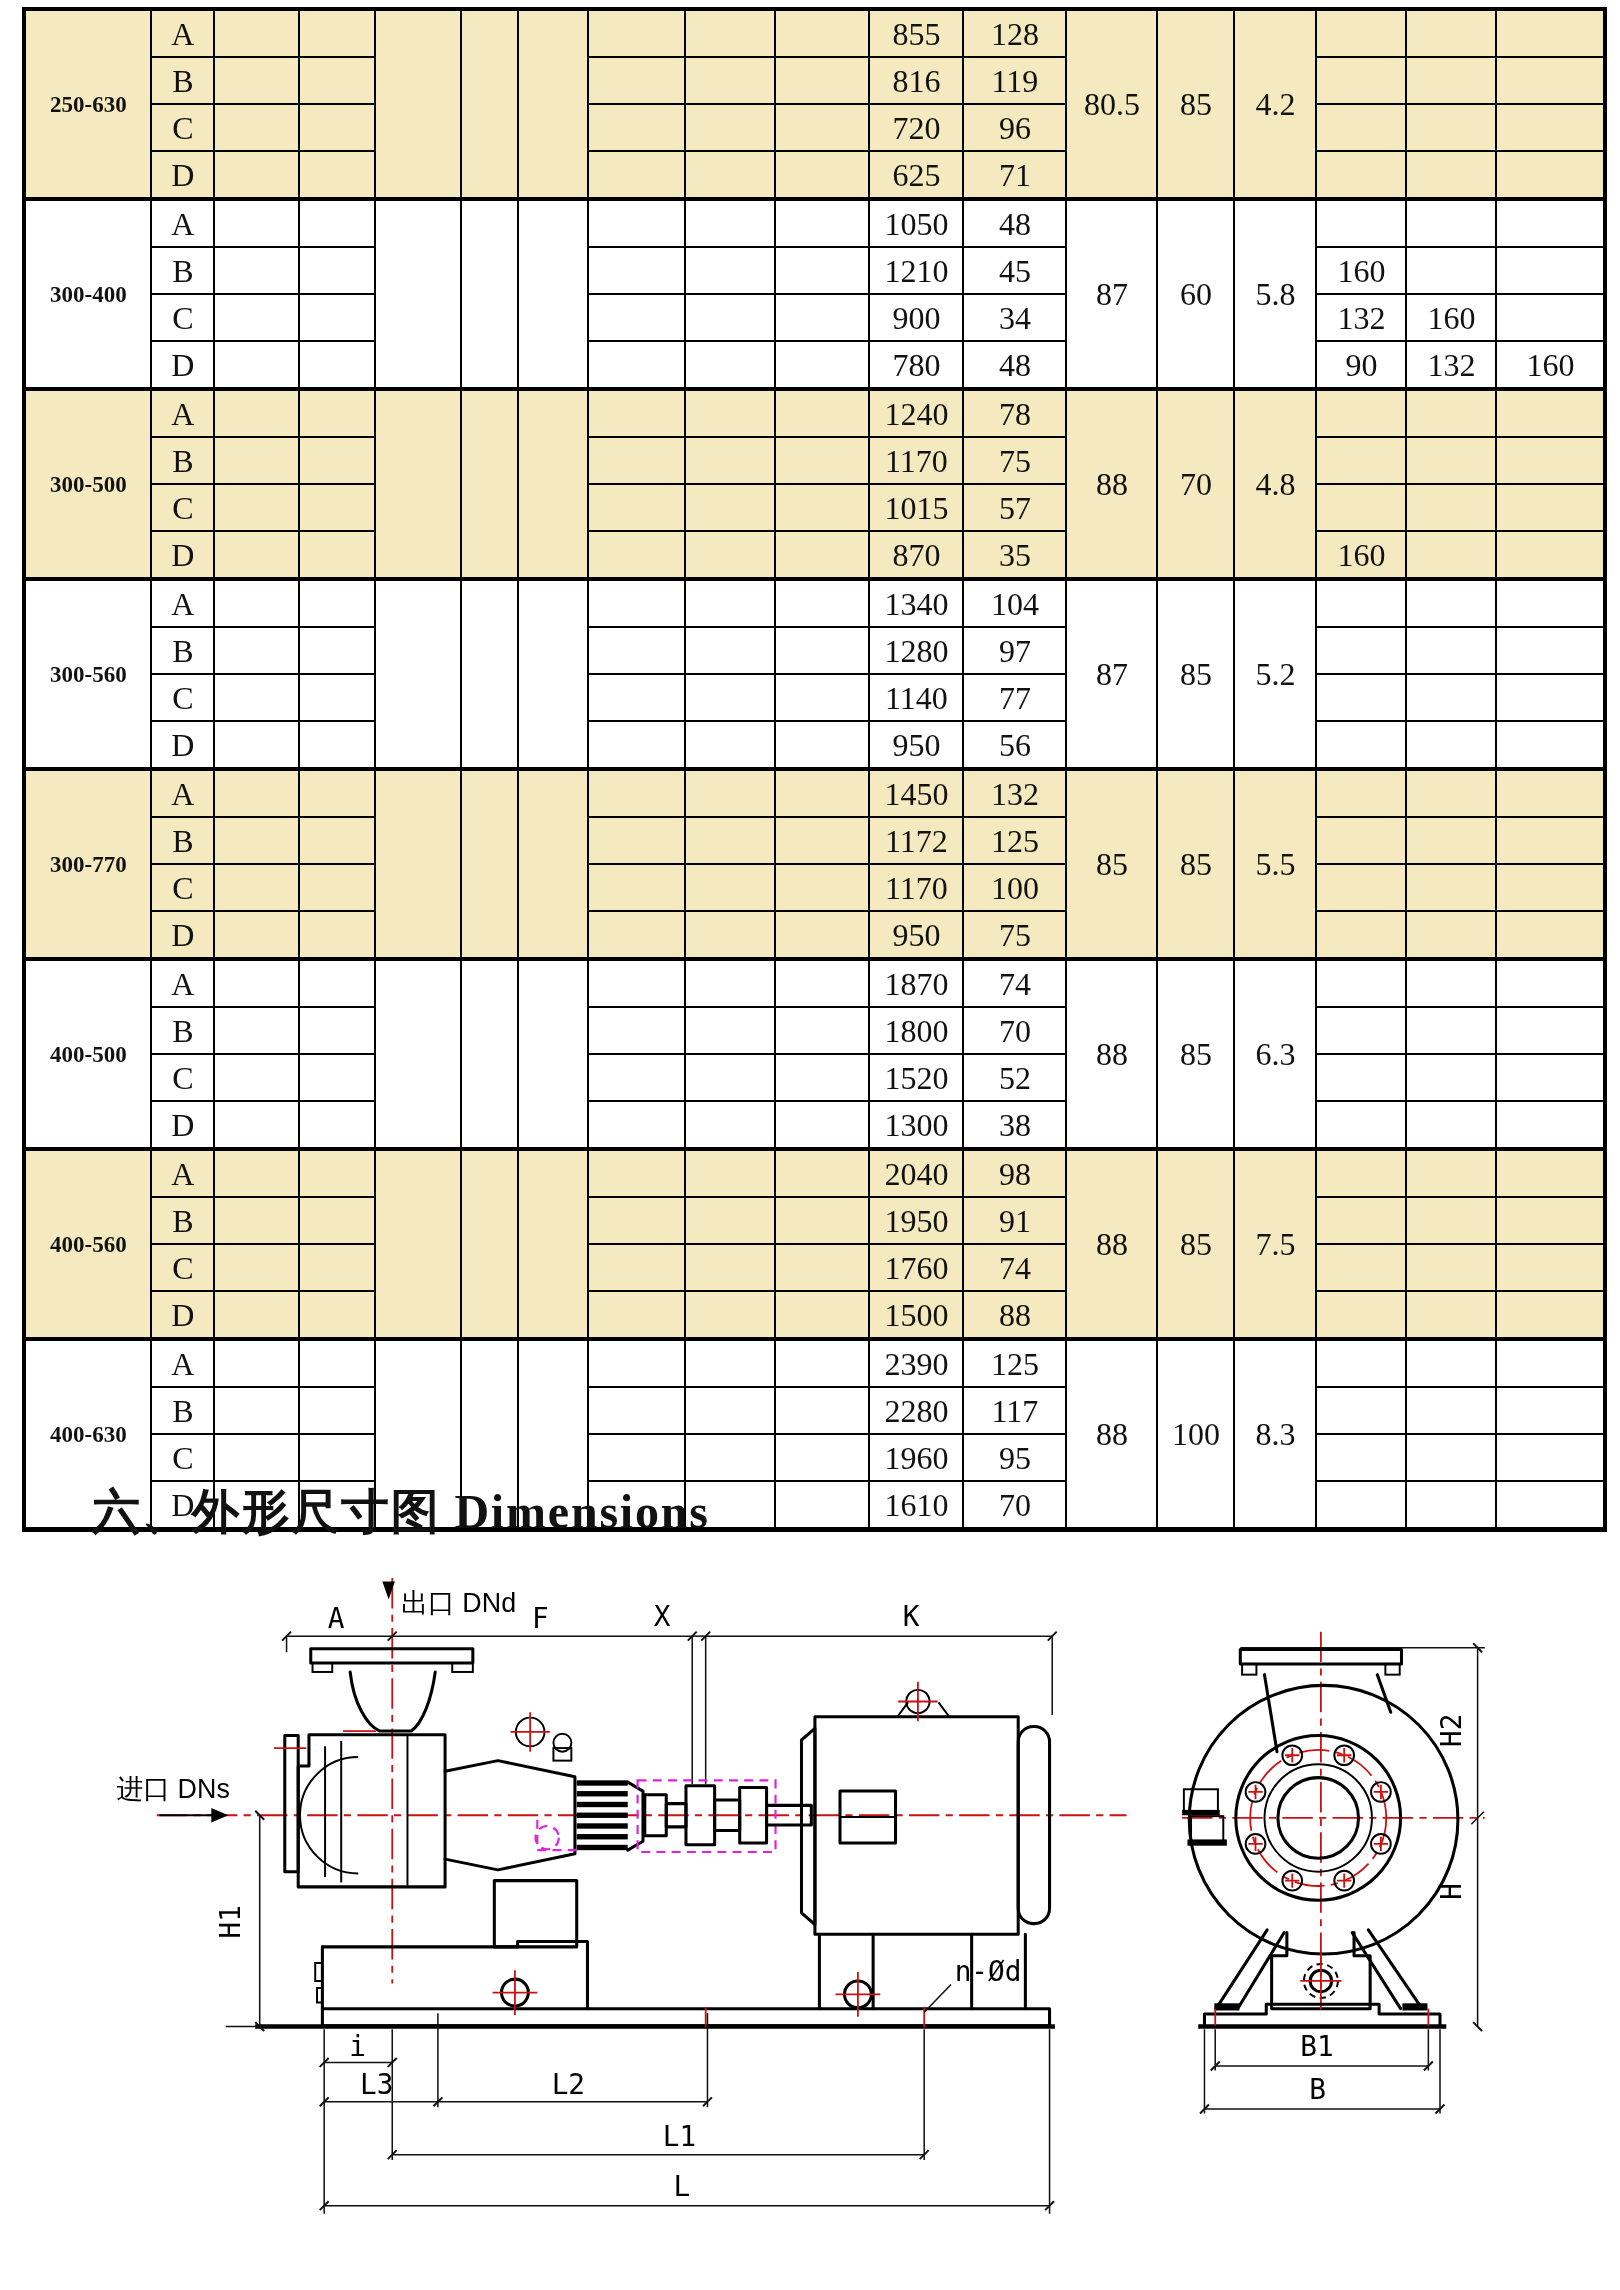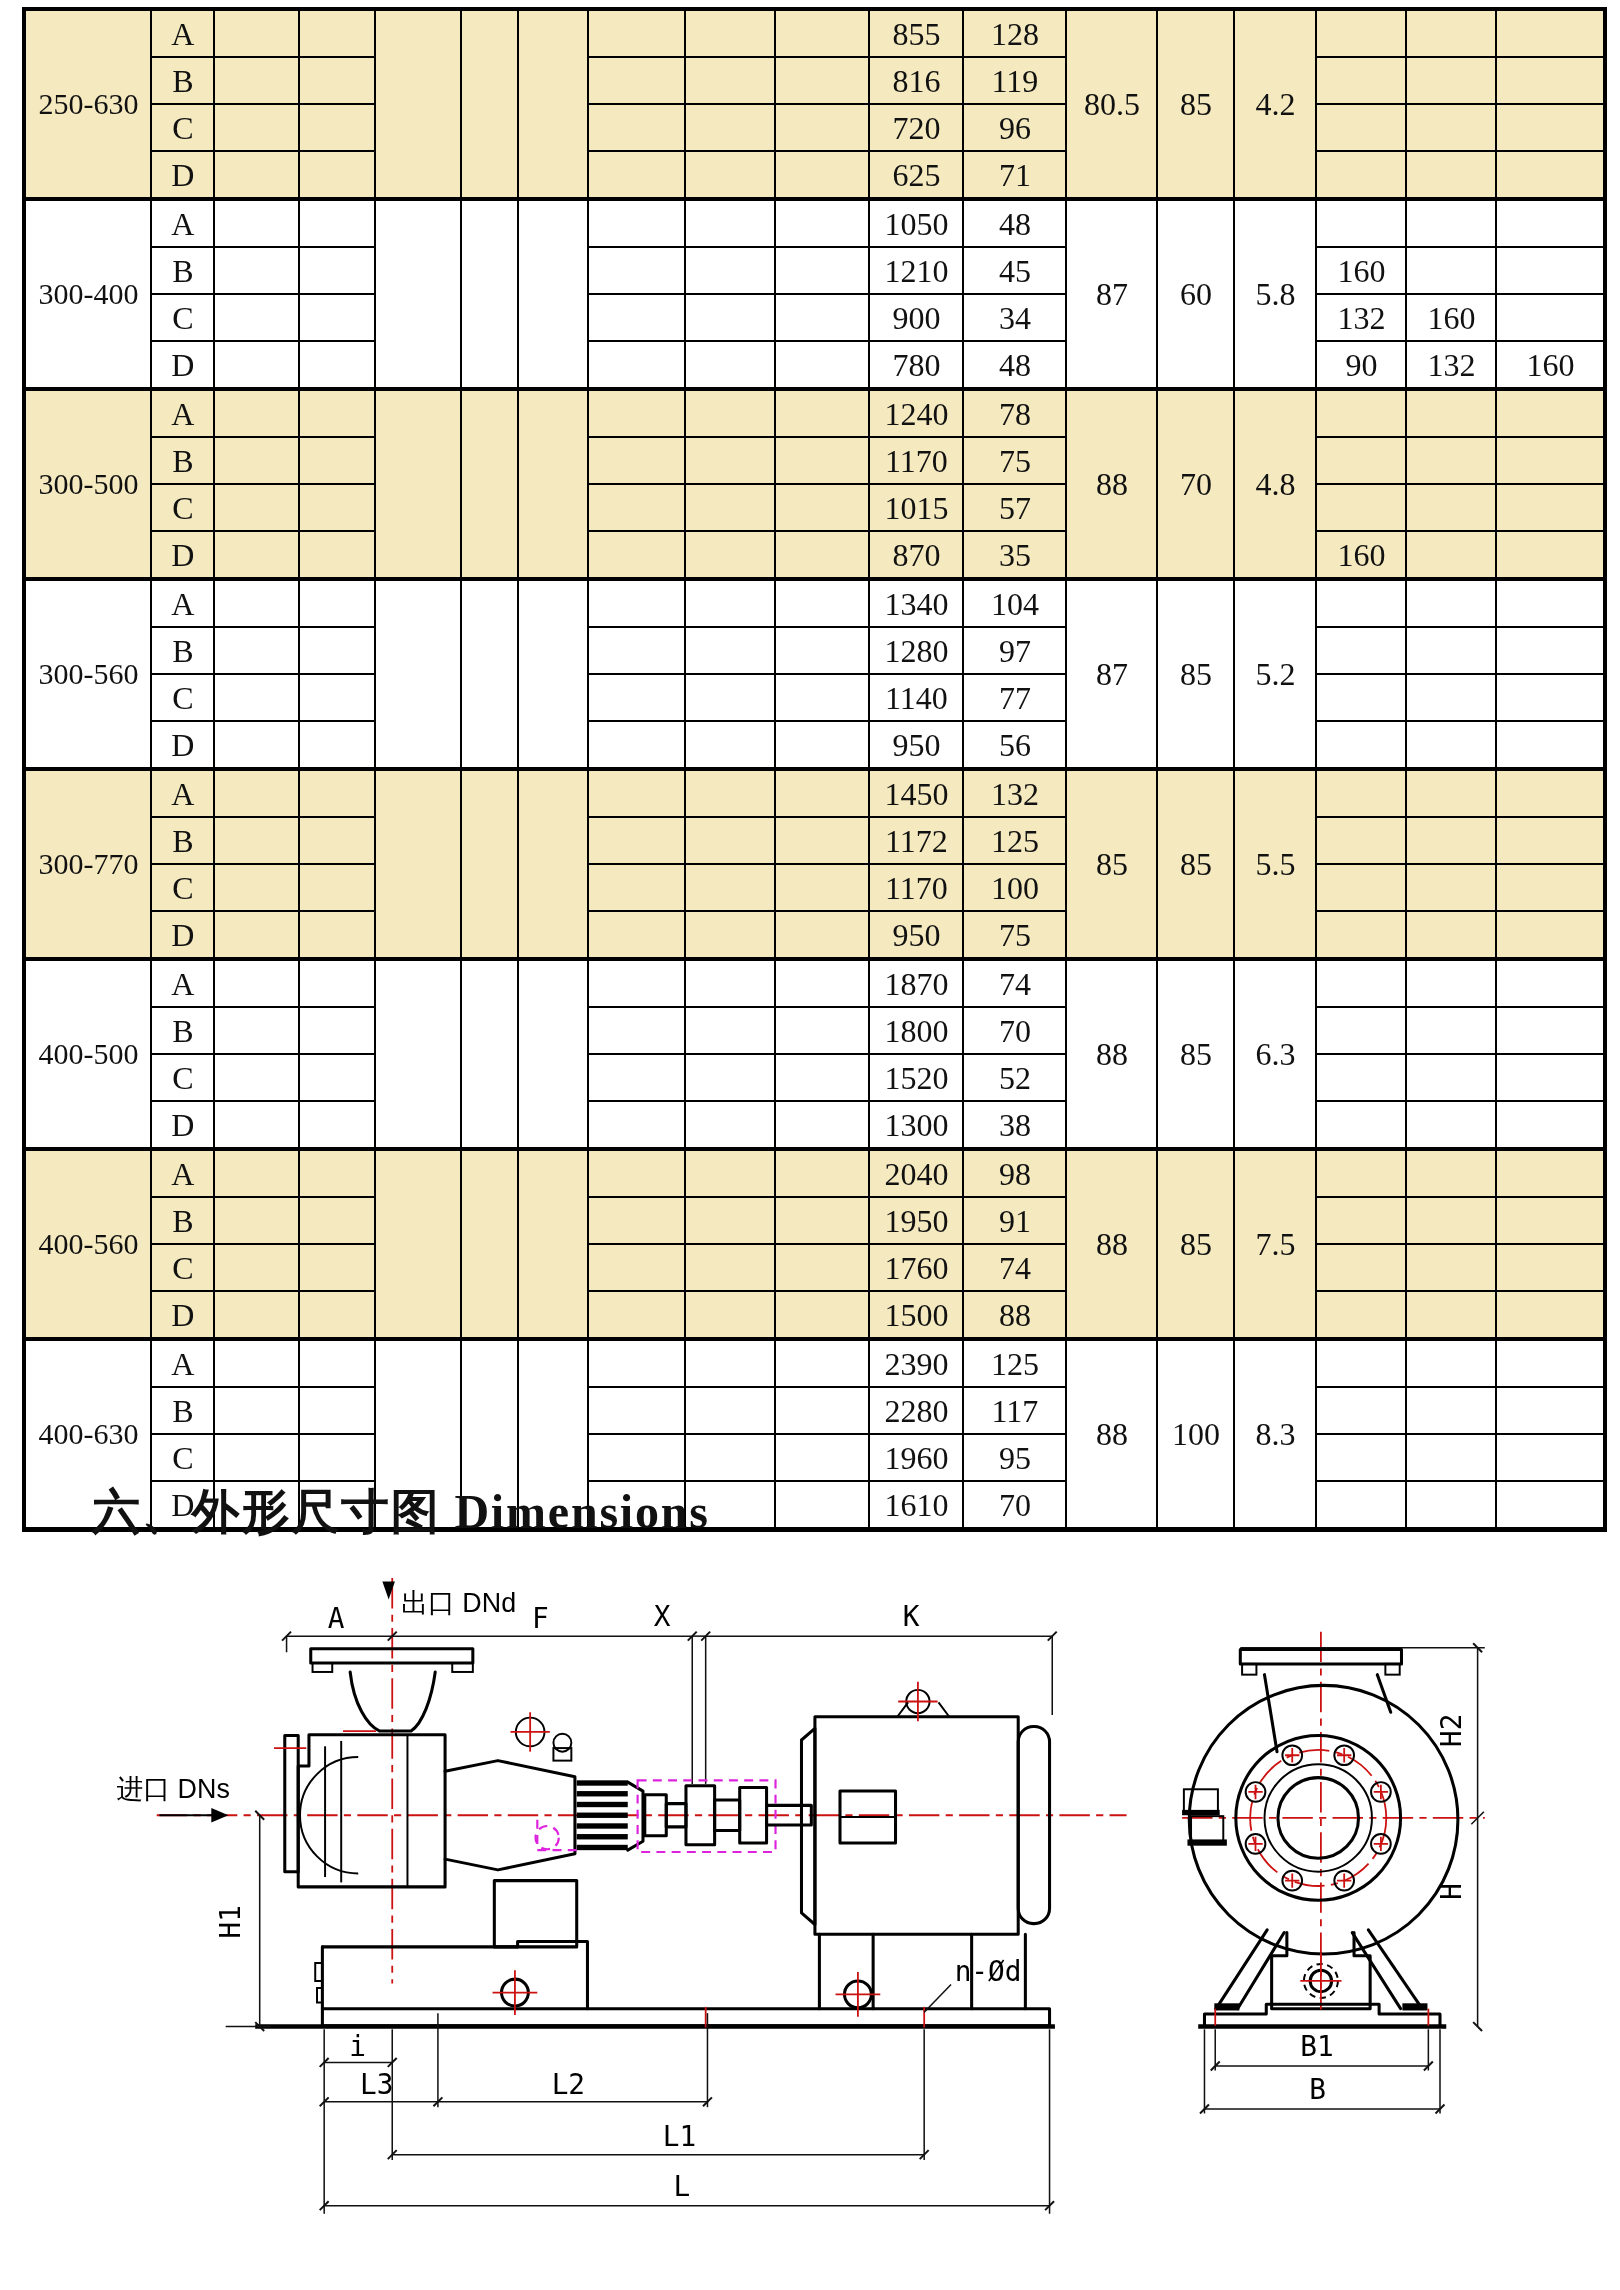--- a/index.html
+++ b/index.html
@@ -20,21 +20,21 @@
   #spec-table td{
     border:2.7px solid #000;padding:0;text-align:center;vertical-align:middle;
     font-size:32px;line-height:1;height:45px;overflow:hidden;white-space:nowrap;
   }
   #spec-table tr.g-top > td{border-top-width:5.4px;}
   #spec-table tr:first-child > td{border-top-width:4.5px;}
   #spec-table td.last-b{border-bottom-width:5.4px;}
   #spec-table td.edge-l{border-left-width:4.5px;}
   #spec-table td.edge-r{border-right-width:4.5px;}
   #spec-table tbody.shaded td{background:var(--shade);}
-  #spec-table td.model{font-size:30px;}
+  #spec-table td.model{font-size:23px;font-weight:bold;}
   
   #sec-heading{
     position:absolute;left:92px;top:1480px;font-weight:bold;font-size:48px;
     font-family:"Liberation Serif", serif;letter-spacing:1.8px;
   }
   
   #dimension-drawing{position:absolute;left:0;top:1558px;}
   .oln{fill:none;stroke:#000;stroke-width:3.4;stroke-linejoin:round;stroke-linecap:round;}
   .thn{fill:none;stroke:#000;stroke-width:2.2;}
   .dim{fill:none;stroke:#111;stroke-width:1.7;}

